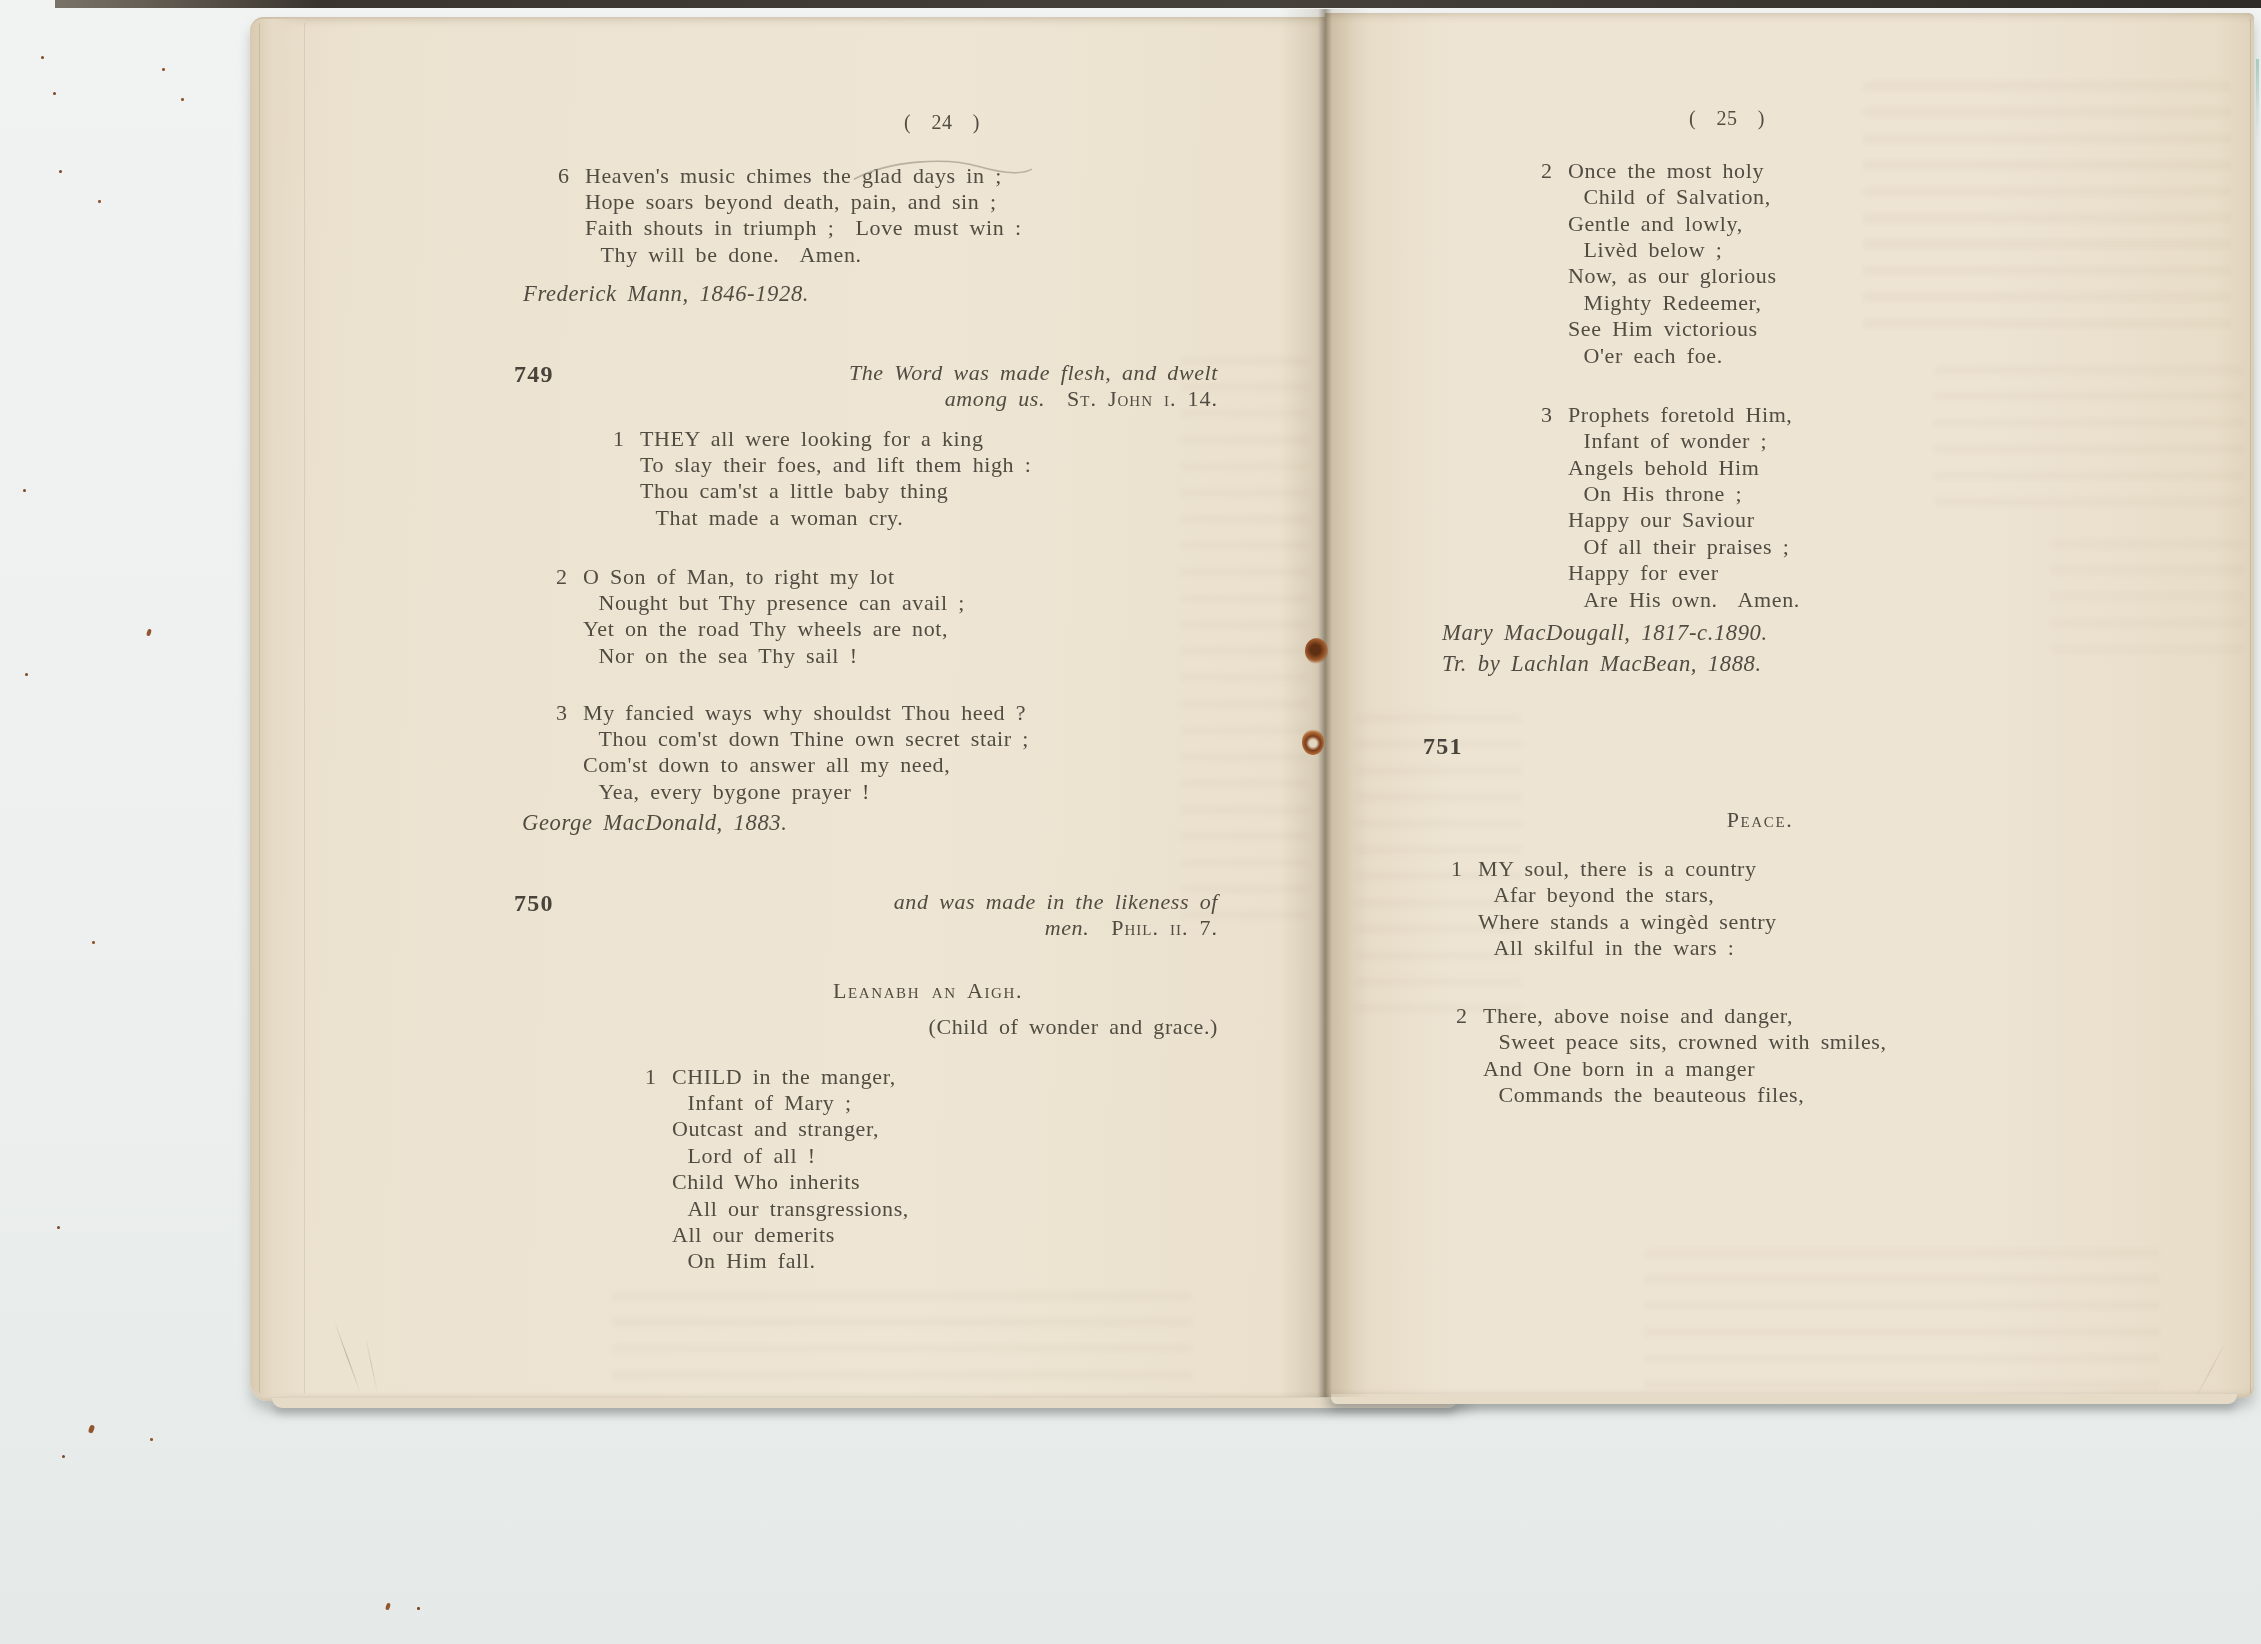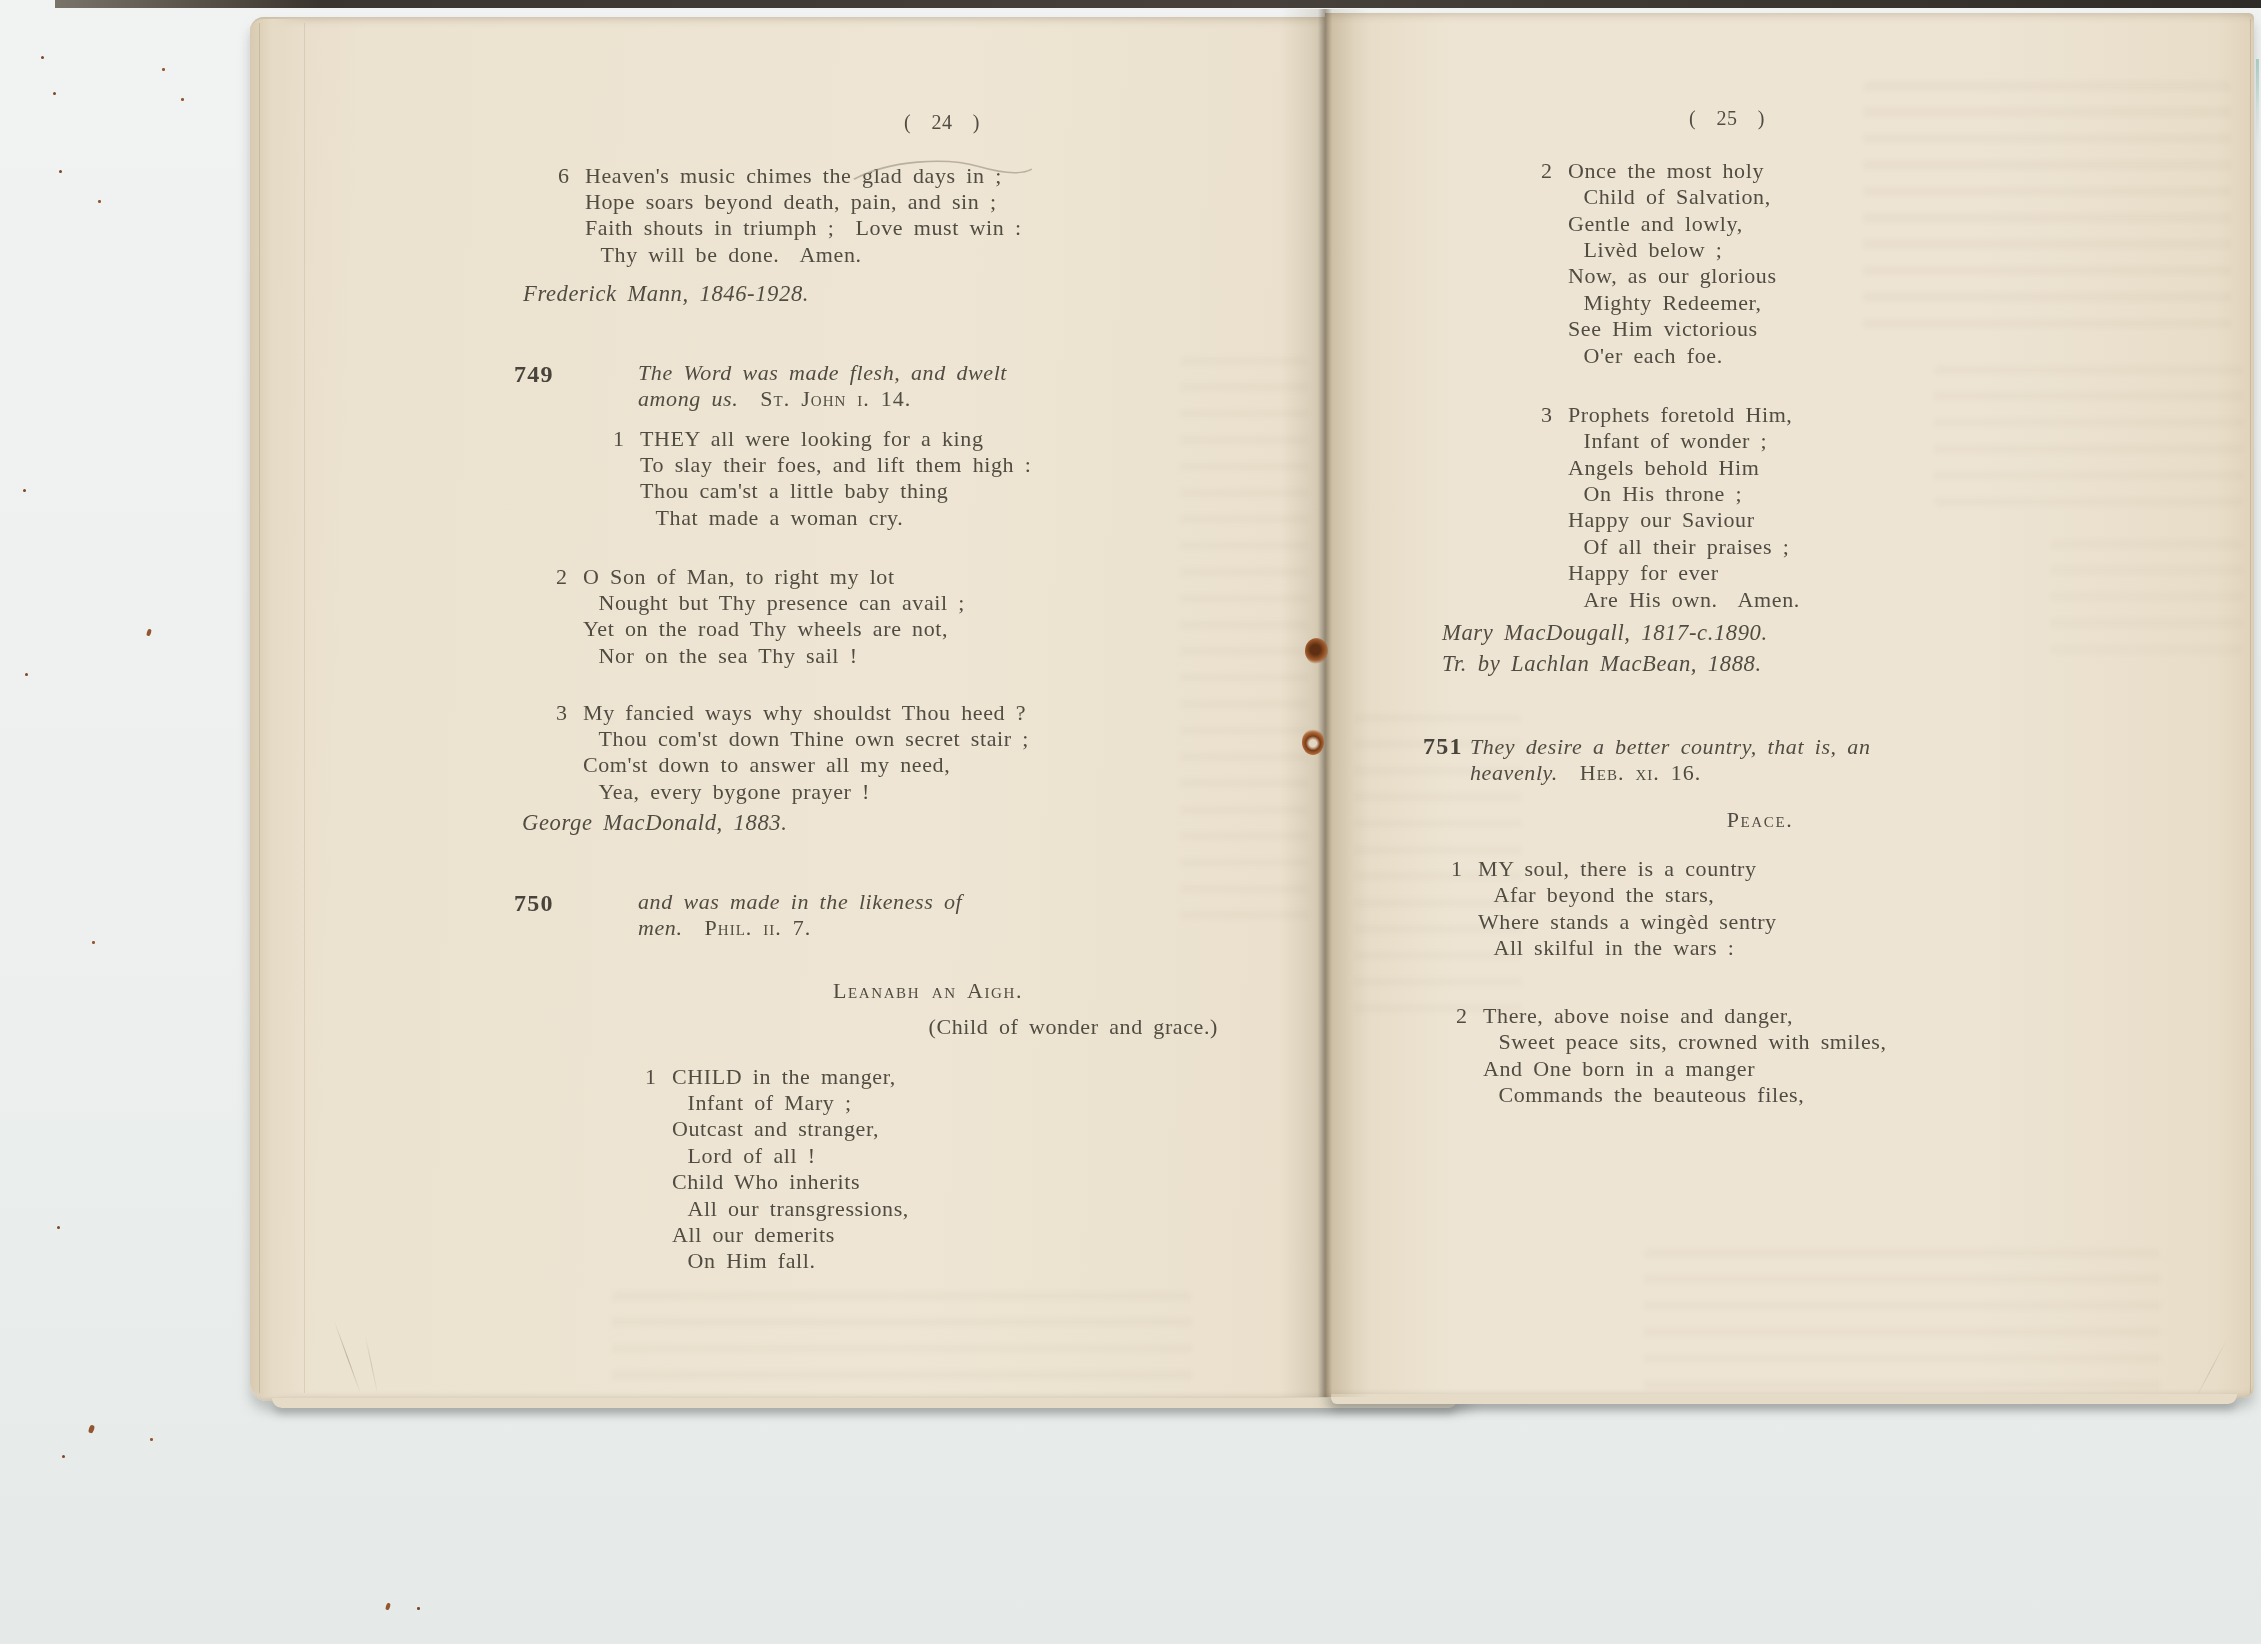--- a/index.html
+++ b/index.html
@@ -34,21 +34,21 @@
     background:linear-gradient(90deg,rgba(115,95,62,0) 0%,rgba(115,95,62,.16) 42%,rgba(58,44,24,.42) 50%,rgba(115,95,62,.14) 58%,rgba(115,95,62,0) 100%)}
   .edge-right{position:absolute;right:3.2px;top:6.4px;bottom:5.2px;width:1.3px;background:rgba(150,128,92,.30)}
 
   .content{position:absolute;inset:0;color:#514c42;font-size:22px;letter-spacing:0.6px;word-spacing:4.5px}
   .line{height:26.4px;line-height:26.4px;white-space:pre}
   .in{padding-left:15.5px}
   .stanza{position:absolute}
   .vnum{position:absolute;left:-27px;top:0;height:26.4px;line-height:26.4px}
   .author{position:absolute;font-style:italic;font-size:22.6px;white-space:pre}
   .hnum{position:absolute;font-weight:700;font-size:24px;color:#48443c;letter-spacing:1.3px}
-  .scripture{position:absolute;width:580px;text-align:left}
+  .scripture{position:absolute;width:580px;text-align:right}
   .seg-i{font-style:italic}
   .seg-sc{font-variant:small-caps;letter-spacing:1px}
   .sectitle{position:absolute;width:580px;text-align:center;font-variant:small-caps;letter-spacing:1.6px}
   .subtitle{position:absolute;width:580px;text-align:right;}
   .pagenum{position:absolute;font-size:20px;white-space:pre;letter-spacing:0.6px}
 
   .ghost{position:absolute;
     background:repeating-linear-gradient(180deg,rgba(146,132,106,.35) 0 9.7px,rgba(146,132,106,0) 9.7px 26.4px);
     filter:blur(1.9px);border-radius:6.4px}
   .stain{position:absolute;border-radius:50%}
@@ -189,24 +189,20 @@
               <div class="line">Happy our Saviour</div>
               <div class="line in">Of all their praises ;</div>
               <div class="line">Happy for ever</div>
               <div class="line in">Are His own.&nbsp; Amen.</div>
             </div>
         </div>
         <div class="author" style="left:117px;top:607px">Mary MacDougall, 1817-c.1890.</div>
         <div class="author" style="left:117px;top:638px">Tr. by Lachlan MacBean, 1888.</div>
 
         <div class="hnum" style="left:98px;top:720px">751</div>
-        <div class="scripture" style="left:145px;top:721px">
-            <div class="line"><span class="seg-i">They desire a better country, that is, an</span></div>
-            <div class="line"><span class="seg-i">heavenly.</span><span class="seg-sc">&nbsp; Heb. xi. 16.</span></div>
-          </div>
         <div class="sectitle" style="left:145px;top:794px">Peace.</div>
 
         <div class="stanza" style="left:153px;top:843px">
           <span class="vnum">1</span>
           <div>
               <div class="line">MY soul, there is a country</div>
               <div class="line in">Afar beyond the stars,</div>
               <div class="line">Where stands a wingèd sentry</div>
               <div class="line in">All skilful in the wars :</div>
             </div>

